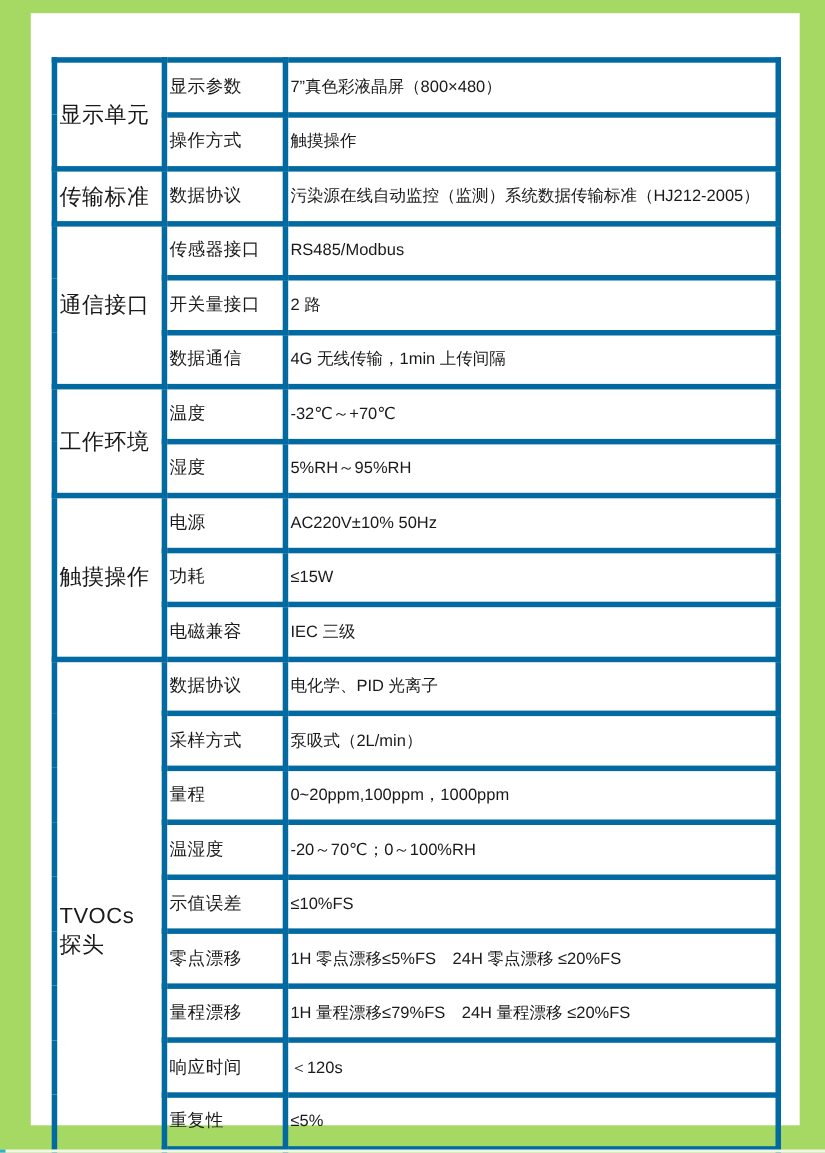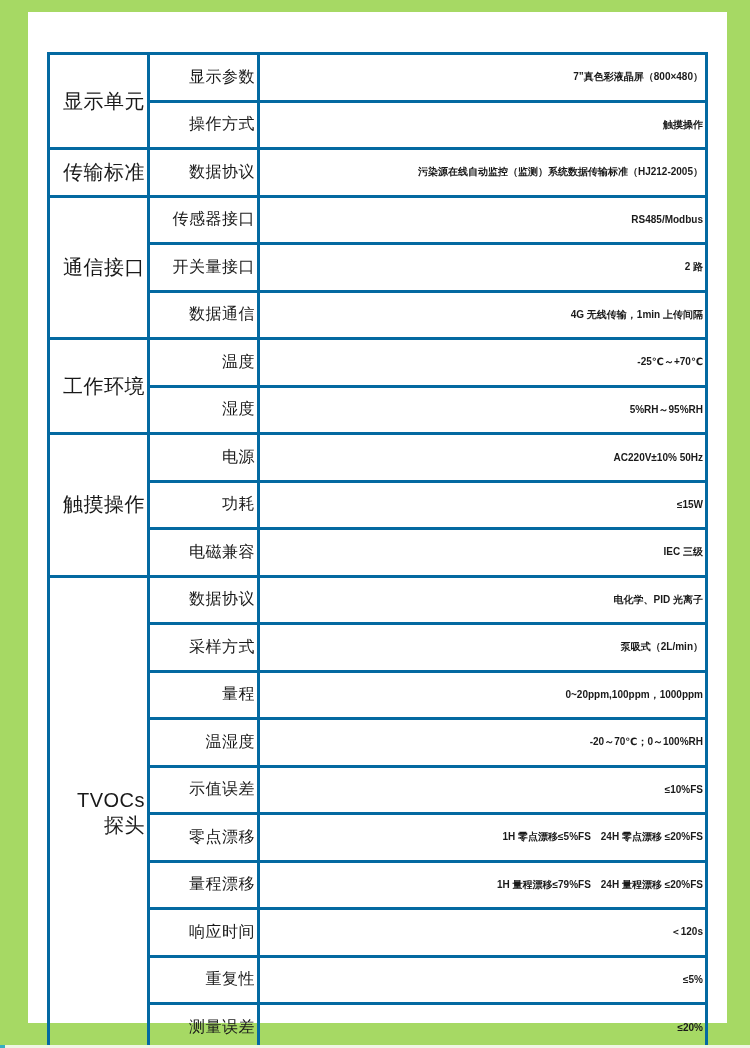--- a/index.html
+++ b/index.html
@@ -27,39 +27,38 @@
     left: 19px;
     top: 40px;
     width: 658px;
     height: 936px;
     border-collapse: collapse;
     table-layout: fixed;
     color: #1a1a1a;
     border: 2px solid #4f4f4f;
   }
   .spec-table td {
-    border: 3px solid #0369a1;
-    text-align: right;
+    border: 5px solid #0369a1;
+    text-align: left;
     vertical-align: middle;
     height: 44.5px;
     padding: 0 2px;
     overflow: hidden;
   }
   .spec-table td.cat {
     font-size: 20px;
     letter-spacing: 0.5px;
   }
   .spec-table td.param {
     font-size: 16px;
     letter-spacing: 0.5px;
   }
   .spec-table td.value {
-    font-size: 10px;
+    font-size: 15px;
     white-space: nowrap;
-    font-weight: bold;
   }
   .bottom-strip {
     position: absolute;
     left: 0;
     bottom: 0;
     width: 750px;
     height: 3px;
     background: #eff6e4;
   }
   .bottom-corner {
@@ -106,21 +105,21 @@
             <td class="param">开关量接口</td>
             <td class="value">2 路</td>
           </tr>
           <tr>
             <td class="param">数据通信</td>
             <td class="value">4G 无线传输，1min 上传间隔</td>
           </tr>
           <tr>
             <td class="cat" rowspan="2">工作环境</td>
             <td class="param">温度</td>
-            <td class="value">-25℃～+70℃</td>
+            <td class="value">-32℃～+70℃</td>
           </tr>
           <tr>
             <td class="param">湿度</td>
             <td class="value">5%RH～95%RH</td>
           </tr>
           <tr>
             <td class="cat" rowspan="3">触摸操作</td>
             <td class="param">电源</td>
             <td class="value">AC220V±10% 50Hz</td>
           </tr>

